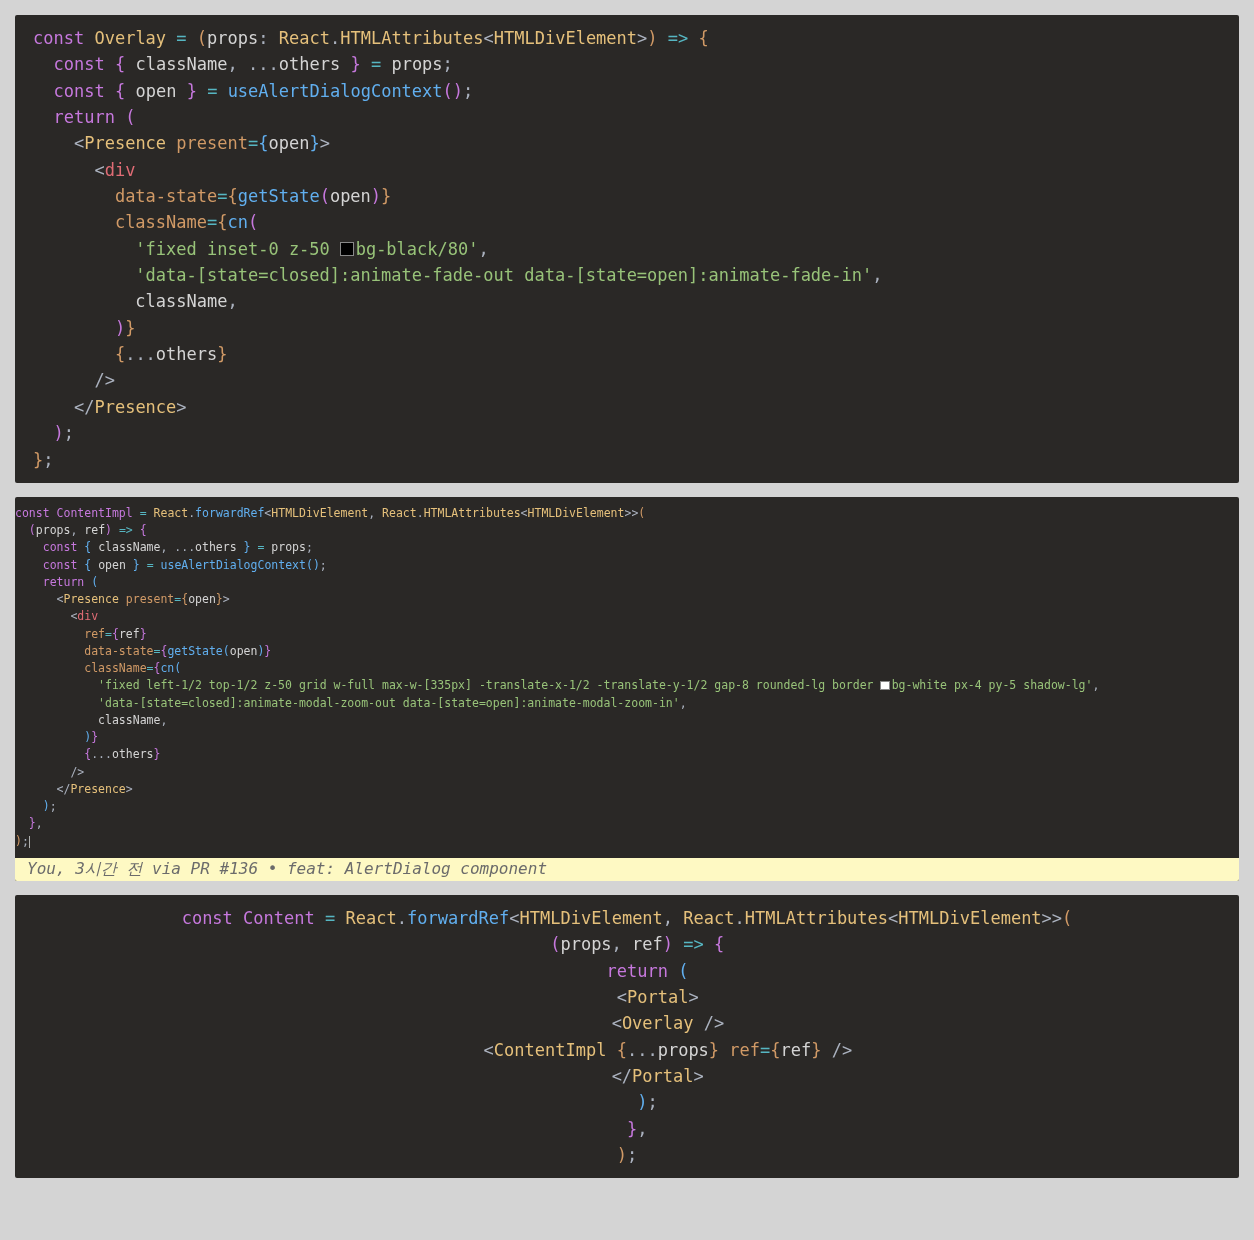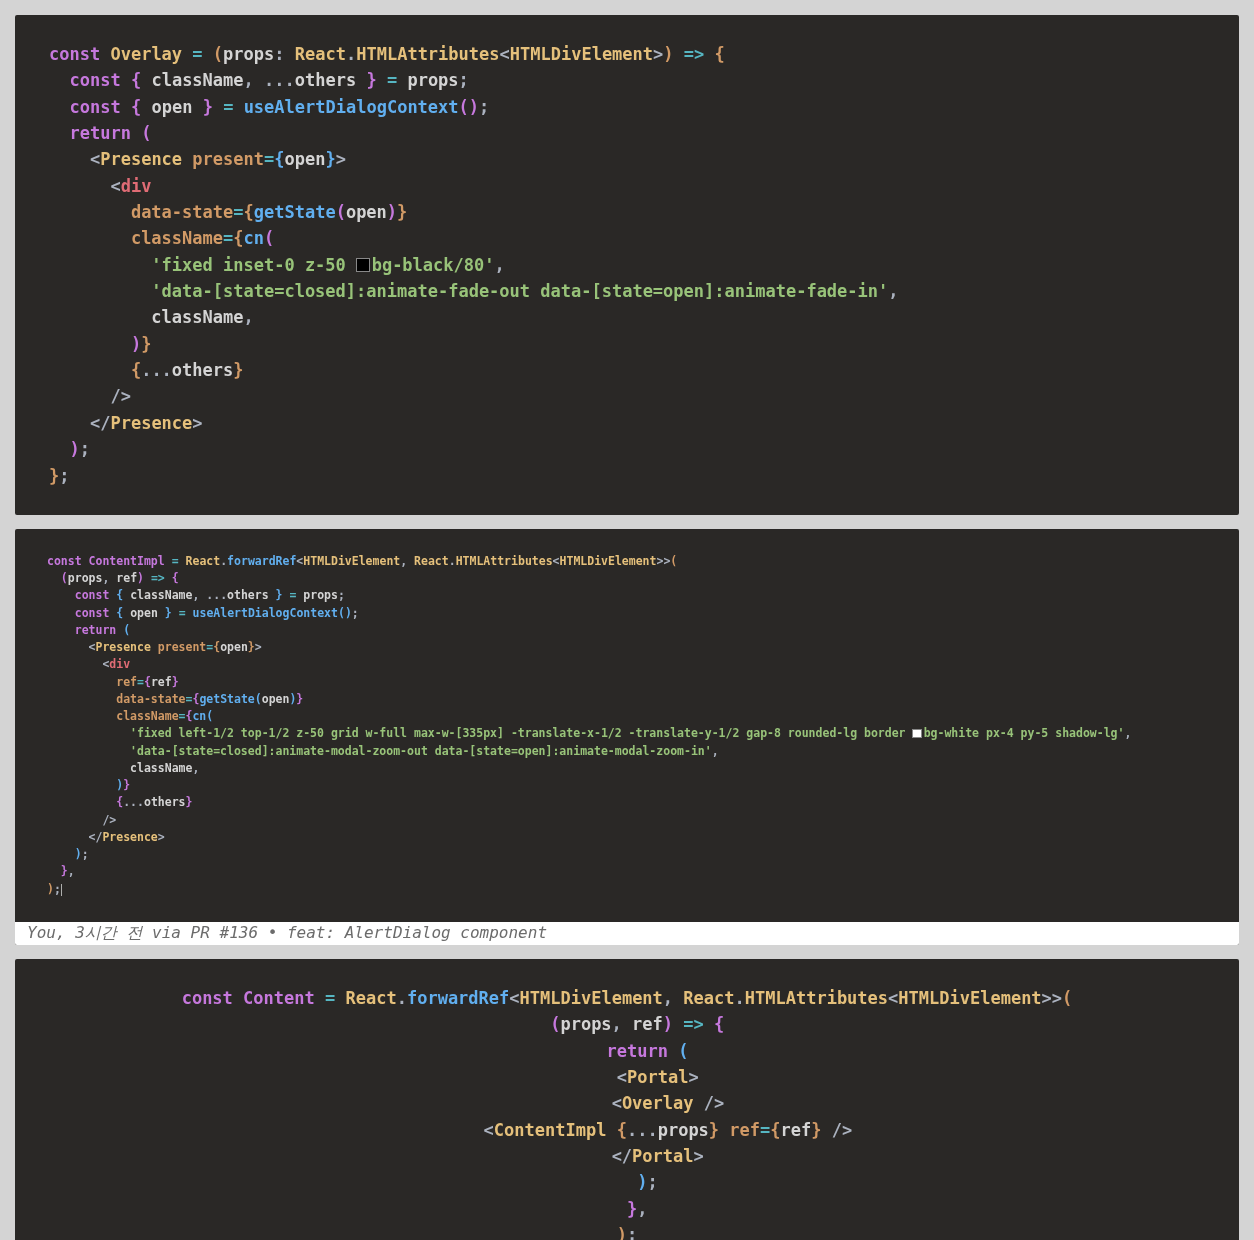--- a/index.html
+++ b/index.html
@@ -8,47 +8,46 @@
     padding: 15px;
     font-family: 'Menlo', 'Monaco', 'Consolas', monospace;
   }
   .code-block {
     background: #2a2826;
     border-radius: 2px;
     margin-bottom: 14px;
     overflow: hidden;
   }
   .code-block pre {
-    margin: 16px;
+    margin: 0;
     padding: 10px 18px;
     font-family: inherit;
     line-height: 1.55;
     white-space: pre;
     overflow-x: auto;
-    font-weight: bold;
   }
   .block-1 pre { font-size: 17px; }
-  .block-2 pre { font-size: 11.5px; padding: 8px 16px; line-height: 1.5; }
+  .block-2 pre { font-size: 11.5px; padding: 8px 0; line-height: 1.5; }
   .block-3 pre { font-size: 17px; text-align: center; }
   .kw { color: #c678dd; }          
   .fn-name { color: #e5c07b; }     
   .purple-name { color: #c678dd; } 
   .ident { color: #d4d4d4; }       
   .type { color: #e5c07b; }        
   .call { color: #61afef; }        
   .op { color: #56b6c2; }          
   .punct { color: #abb2bf; }       
   .yellow-brace { color: #d19a66; }
   .pink-brace { color: #c678dd; }
   .tag { color: #e06c75; }         
   .tag-yellow { color: #e5c07b; }  
   .attr { color: #d19a66; }        
   .str { color: #98c379; }
   .blame-line {
-    background: #ffffff;
+    background: #fef9c3;
     color: #6b6b6b;
     font-style: italic;
     padding: 1px 12px;
   }
   .cursor {
     display: inline-block;
     width: 1px;
     height: 1em;
     background: #aeafad;
     vertical-align: text-bottom;

